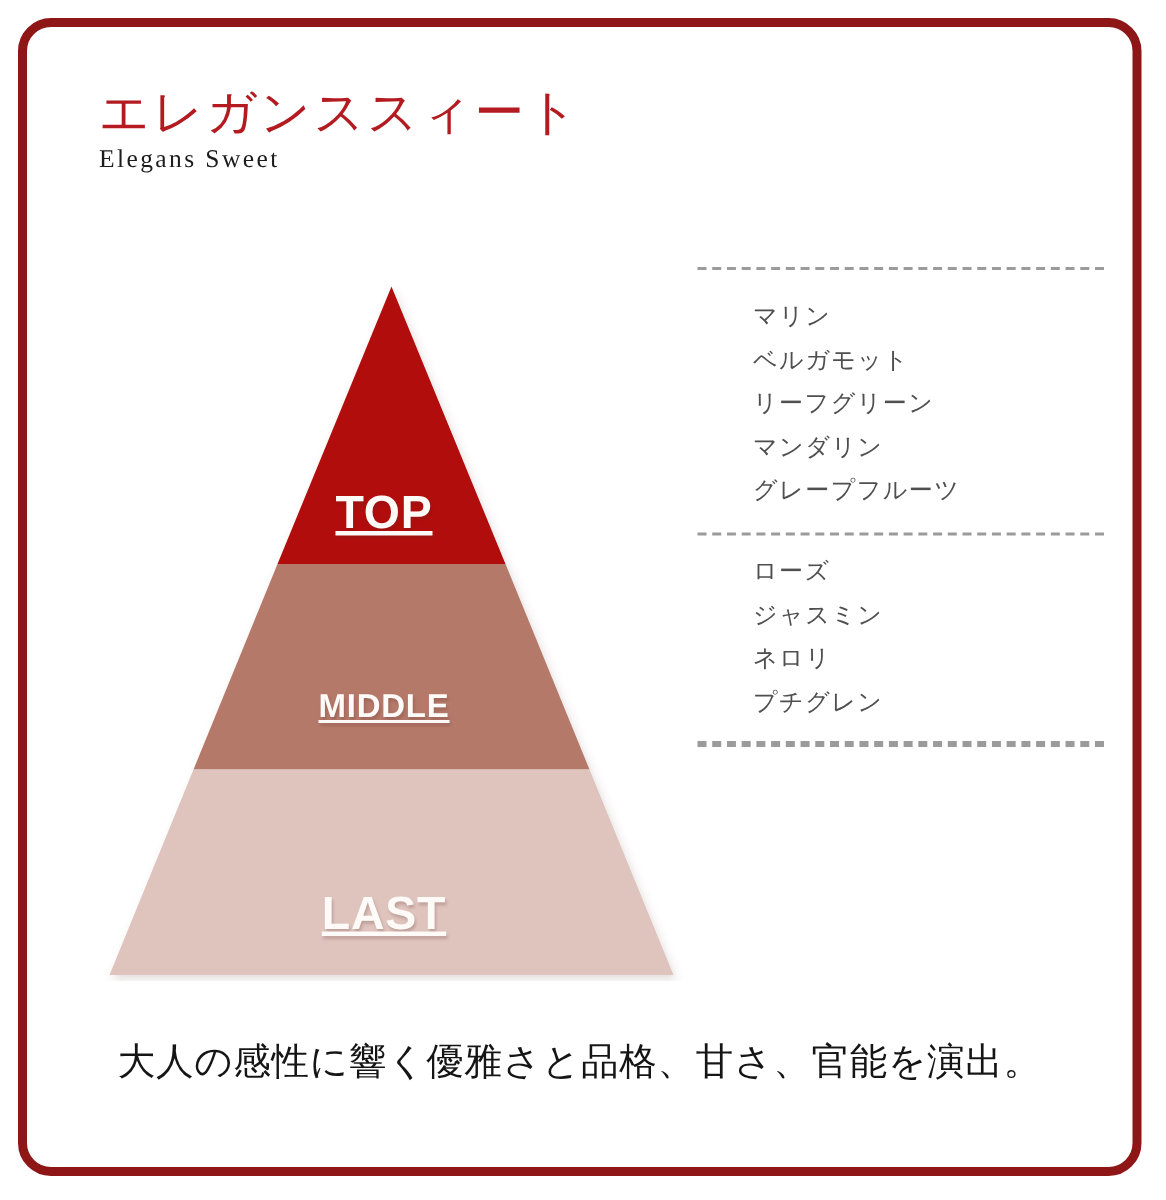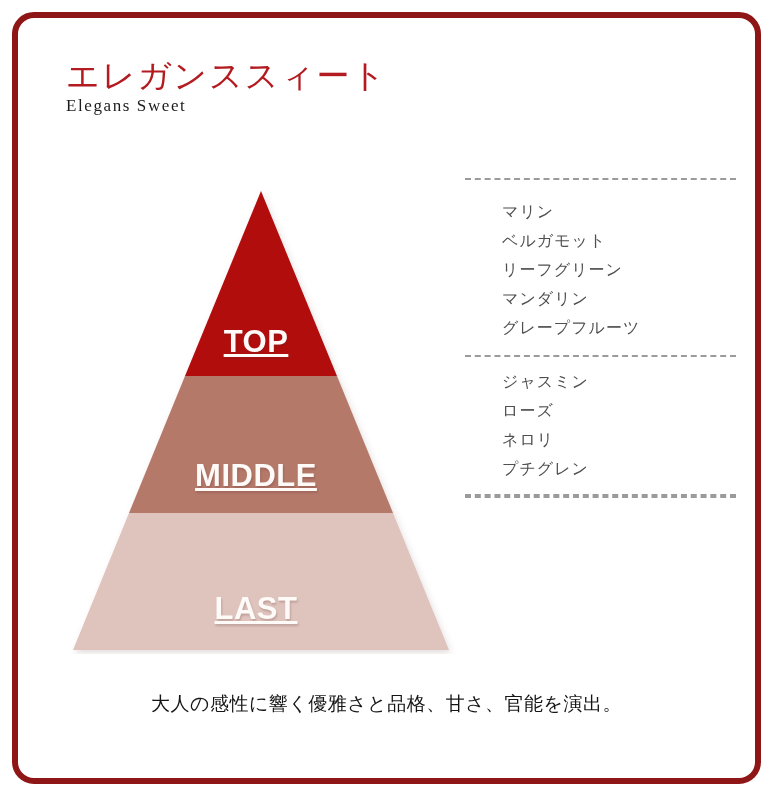--- a/index.html
+++ b/index.html
@@ -76,21 +76,21 @@
     text-decoration: underline;
   }
   #label-top {
     left: 0; right: 0;
     top: 145px;
     font-size: 31px;
   }
   #label-middle {
     left: 0; right: 0;
     top: 279px;
-    font-size: 31px;
+    font-size: 22px;
   }
   #label-last {
     left: 0; right: 0;
     top: 412px;
     font-size: 31px;
   }
 
   
   #notes {
     position: absolute;
@@ -120,21 +120,21 @@
   #group-last { padding-top: 28px; padding-bottom: 53px; }
 
   
   #tagline {
     position: absolute;
     left: 0;
     right: 0;
     top: 673px;
     text-align: center;
     color: #151515;
-    font-size: 19px;
+    font-size: 25px;
     letter-spacing: 0.5px;
     white-space: nowrap;
     font-family: "Liberation Serif", "DejaVu Serif", serif;
   }
 </style>
 </head>
 <body>
 
 <div id="card" style="border-color: rgb(142, 22, 22);">
 
@@ -173,22 +173,22 @@
       <div class="note-line" style="color: rgb(79, 79, 79);">マリン</div>
       <div class="note-line" style="color: rgb(79, 79, 79);">ベルガモット</div>
       <div class="note-line" style="color: rgb(79, 79, 79);">リーフグリーン</div>
       <div class="note-line" style="color: rgb(79, 79, 79);">マンダリン</div>
       <div class="note-line" style="color: rgb(79, 79, 79);">グレープフルーツ</div>
     </div>
 
     <div class="divider" style="border-top-color: rgb(155, 155, 155);"></div>
 
     <div id="group-middle" class="note-group">
+      <div class="note-line" style="color: rgb(79, 79, 79);">ローズ</div>
       <div class="note-line" style="color: rgb(79, 79, 79);">ジャスミン</div>
-      <div class="note-line" style="color: rgb(79, 79, 79);">ローズ</div>
       <div class="note-line" style="color: rgb(79, 79, 79);">ネロリ</div>
       <div class="note-line" style="color: rgb(79, 79, 79);">プチグレン</div>
     </div>
 
     <div class="divider" style="border-top-color: rgb(155, 155, 155);"></div>
 
 
     <div class="divider" style="border-top-color: rgb(155, 155, 155);"></div>
 
   </div>

